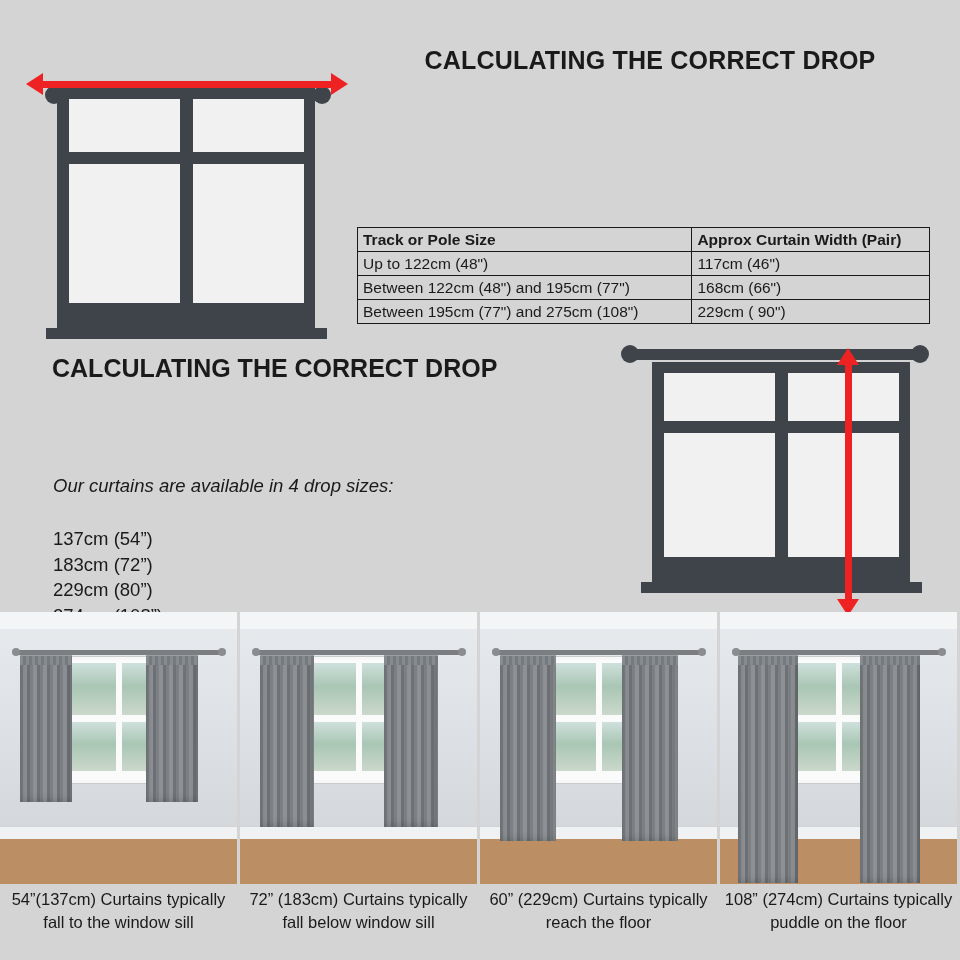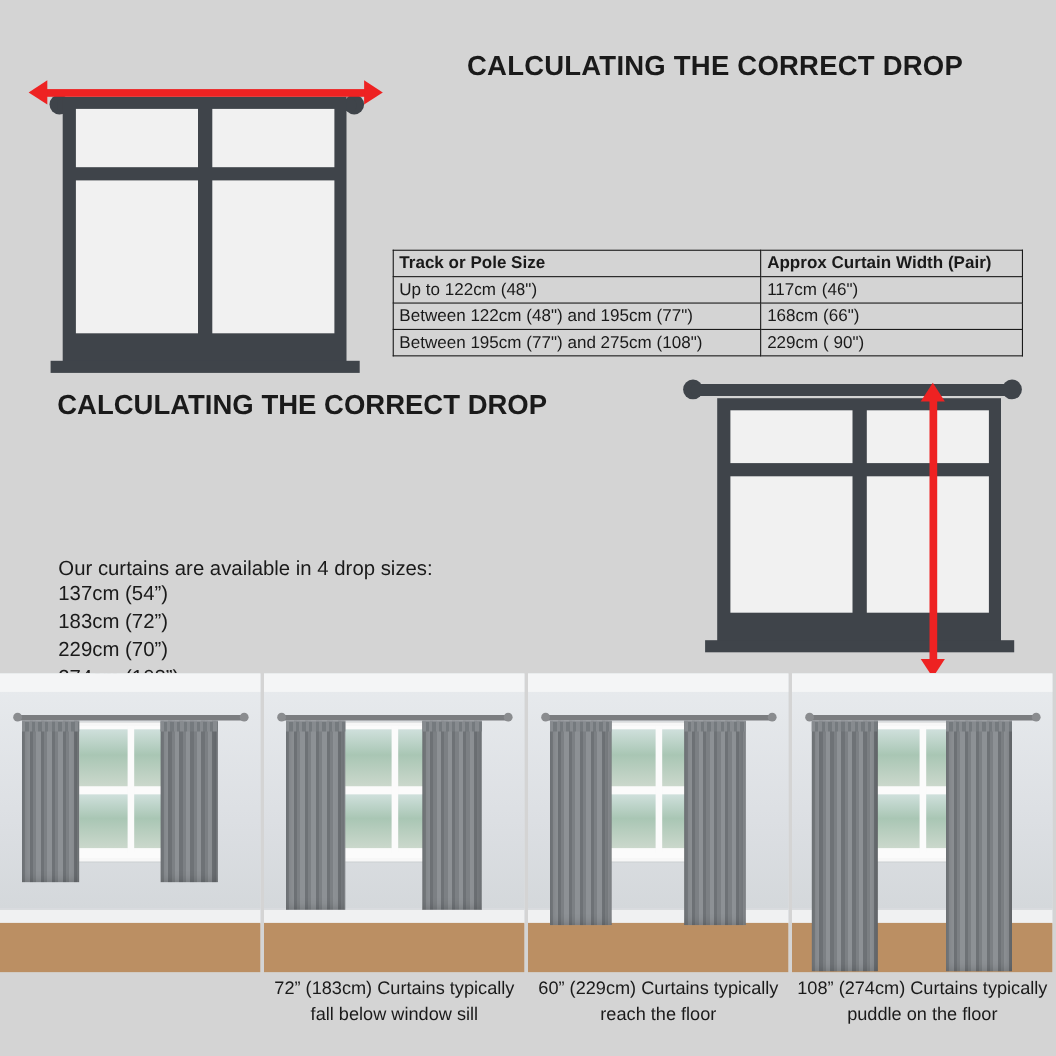--- a/index.html
+++ b/index.html
@@ -62,24 +62,25 @@
     position: absolute;
     left: 53px;
     top: 402px;
     width: 560px;
     font-size: 18.5px;
     line-height: 26px;
   }
   .p-drop2 {
     position: absolute;
     left: 53px;
-    top: 504px;
+    top: 473px;
     width: 560px;
     font-size: 18.5px;
     line-height: 26px;
+    font-style: italic;
   }
   .drop-list {
     position: absolute;
     left: 53px;
     top: 500px;
     font-size: 18.5px;
     line-height: 25.5px;
   }
   .drop-list div { white-space: nowrap; }
 
@@ -327,21 +328,21 @@
         <td>229cm ( 90")</td>
       </tr>
     </tbody>
   </table>
 
   <div class="h-drop">CALCULATING THE CORRECT DROP</div>
   <div class="p-drop2">Our curtains are available in 4 drop sizes:</div>
   <div class="drop-list" style="top:526px;">
     <div>137cm (54”)</div>
     <div>183cm (72”)</div>
-    <div>229cm (70”)</div>
+    <div>229cm (80”)</div>
     <div>274cm (108”)</div>
   </div>
 
   <div class="win" style="left:615px; top:340px; width:340px; height:270px;">
 
     <div class="finial" style="left:6px; top:5px;"></div>
     <div class="finial" style="left:296px; top:5px;"></div>
     <div class="pole" style="left:13px; top:9px; width:290px; height:11px;"></div>
 
     <div class="frame" style="left:37px; top:22px; width:258px; height:230px;"></div>
@@ -374,20 +375,21 @@
 
         <div class="rod" style="left:16px; top:38px; width:206px;"></div>
         <div class="rod-end" style="left:12px; top:36px;"></div>
         <div class="rod-end" style="left:218px; top:36px;"></div>
 
         <div class="curtain" style="left:20px; top:43px; width:52px; height:147px;"></div>
         <div class="heading-tape" style="left:20px; top:43px; width:52px;"></div>
         <div class="curtain" style="left:146px; top:43px; width:52px; height:147px;"></div>
         <div class="heading-tape" style="left:146px; top:43px; width:52px;"></div>
       </div>
+      <div class="caption">54”(137cm) Curtains typically fall to the window sill</div>
     </div>
 
     <div class="photo-cell">
       <div class="photo">
         <div class="wall"></div>
         <div class="ceiling"></div>
         <div class="skirting"></div>
         <div class="floor"></div>
 
         <div class="window-unit" style="left:66px; top:45px; width:106px; height:120px;">

